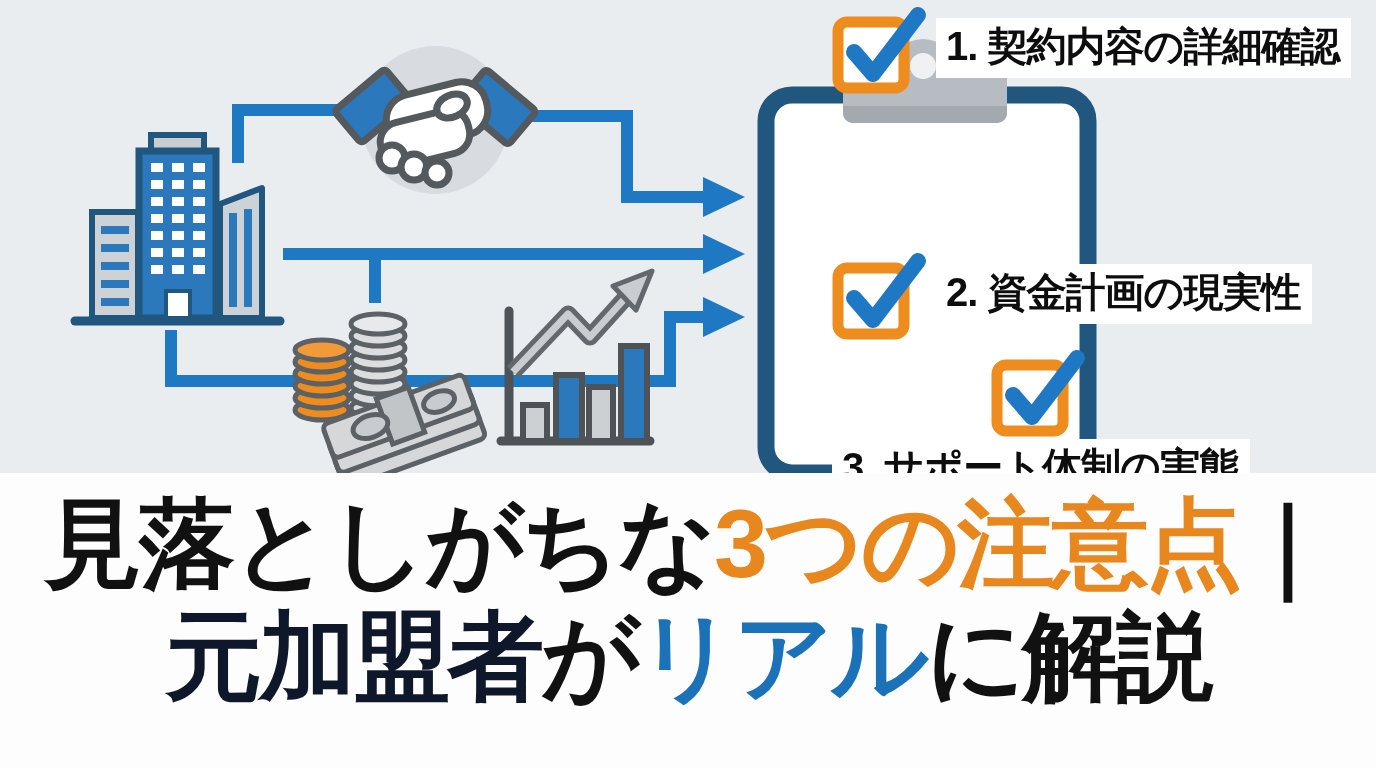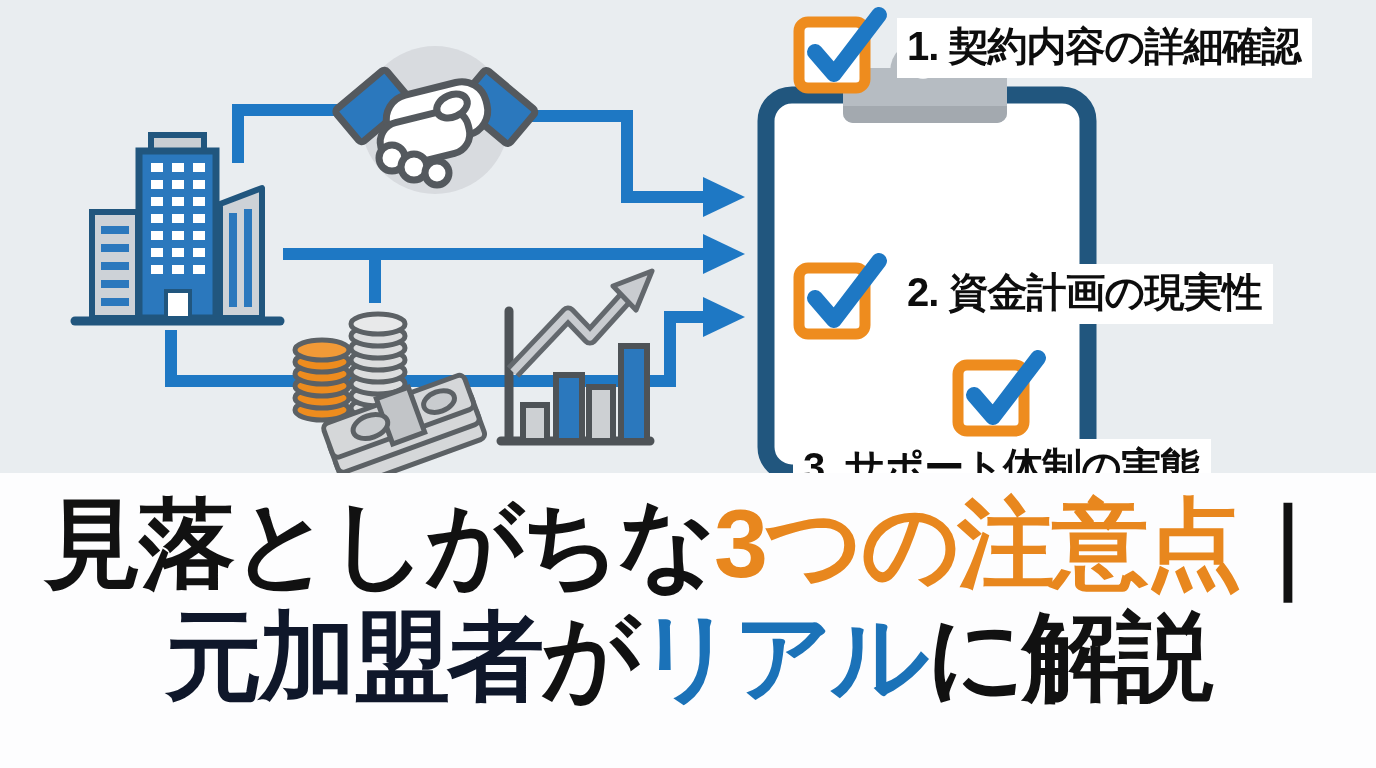--- a/index.html
+++ b/index.html
@@ -8,21 +8,21 @@
     position:relative; width:1376px; height:768px; overflow:hidden;
     background:#E9EDF0;
   }
   .top-section {
     position:absolute; left:0; top:0; width:1376px; height:473px;
     background:#E9EDF0;
   }
   .illu-svg { position:absolute; left:0; top:0; }
   .checklist { position:absolute; left:0; top:0; width:1376px; height:473px; }
   .check-row {
-    position:absolute; left:789px; height:96px;
+    position:absolute; left:828px; height:96px;
     display:flex; align-items:center;
   }
   .row-2 { top:246px;justify-content:flex-end; }
   .row-3 { top:343px;flex-direction:column; }
   .checkbox-svg { width:104px; height:96px; flex:0 0 auto; }
   .check-label {
     margin-left:4px; background:#FFFFFF; color:#0D0D0D;
     font-size:40px; font-weight:800; letter-spacing:-1px;
     padding:8px 12px 12px 10px; white-space:nowrap; line-height:1;
   }

